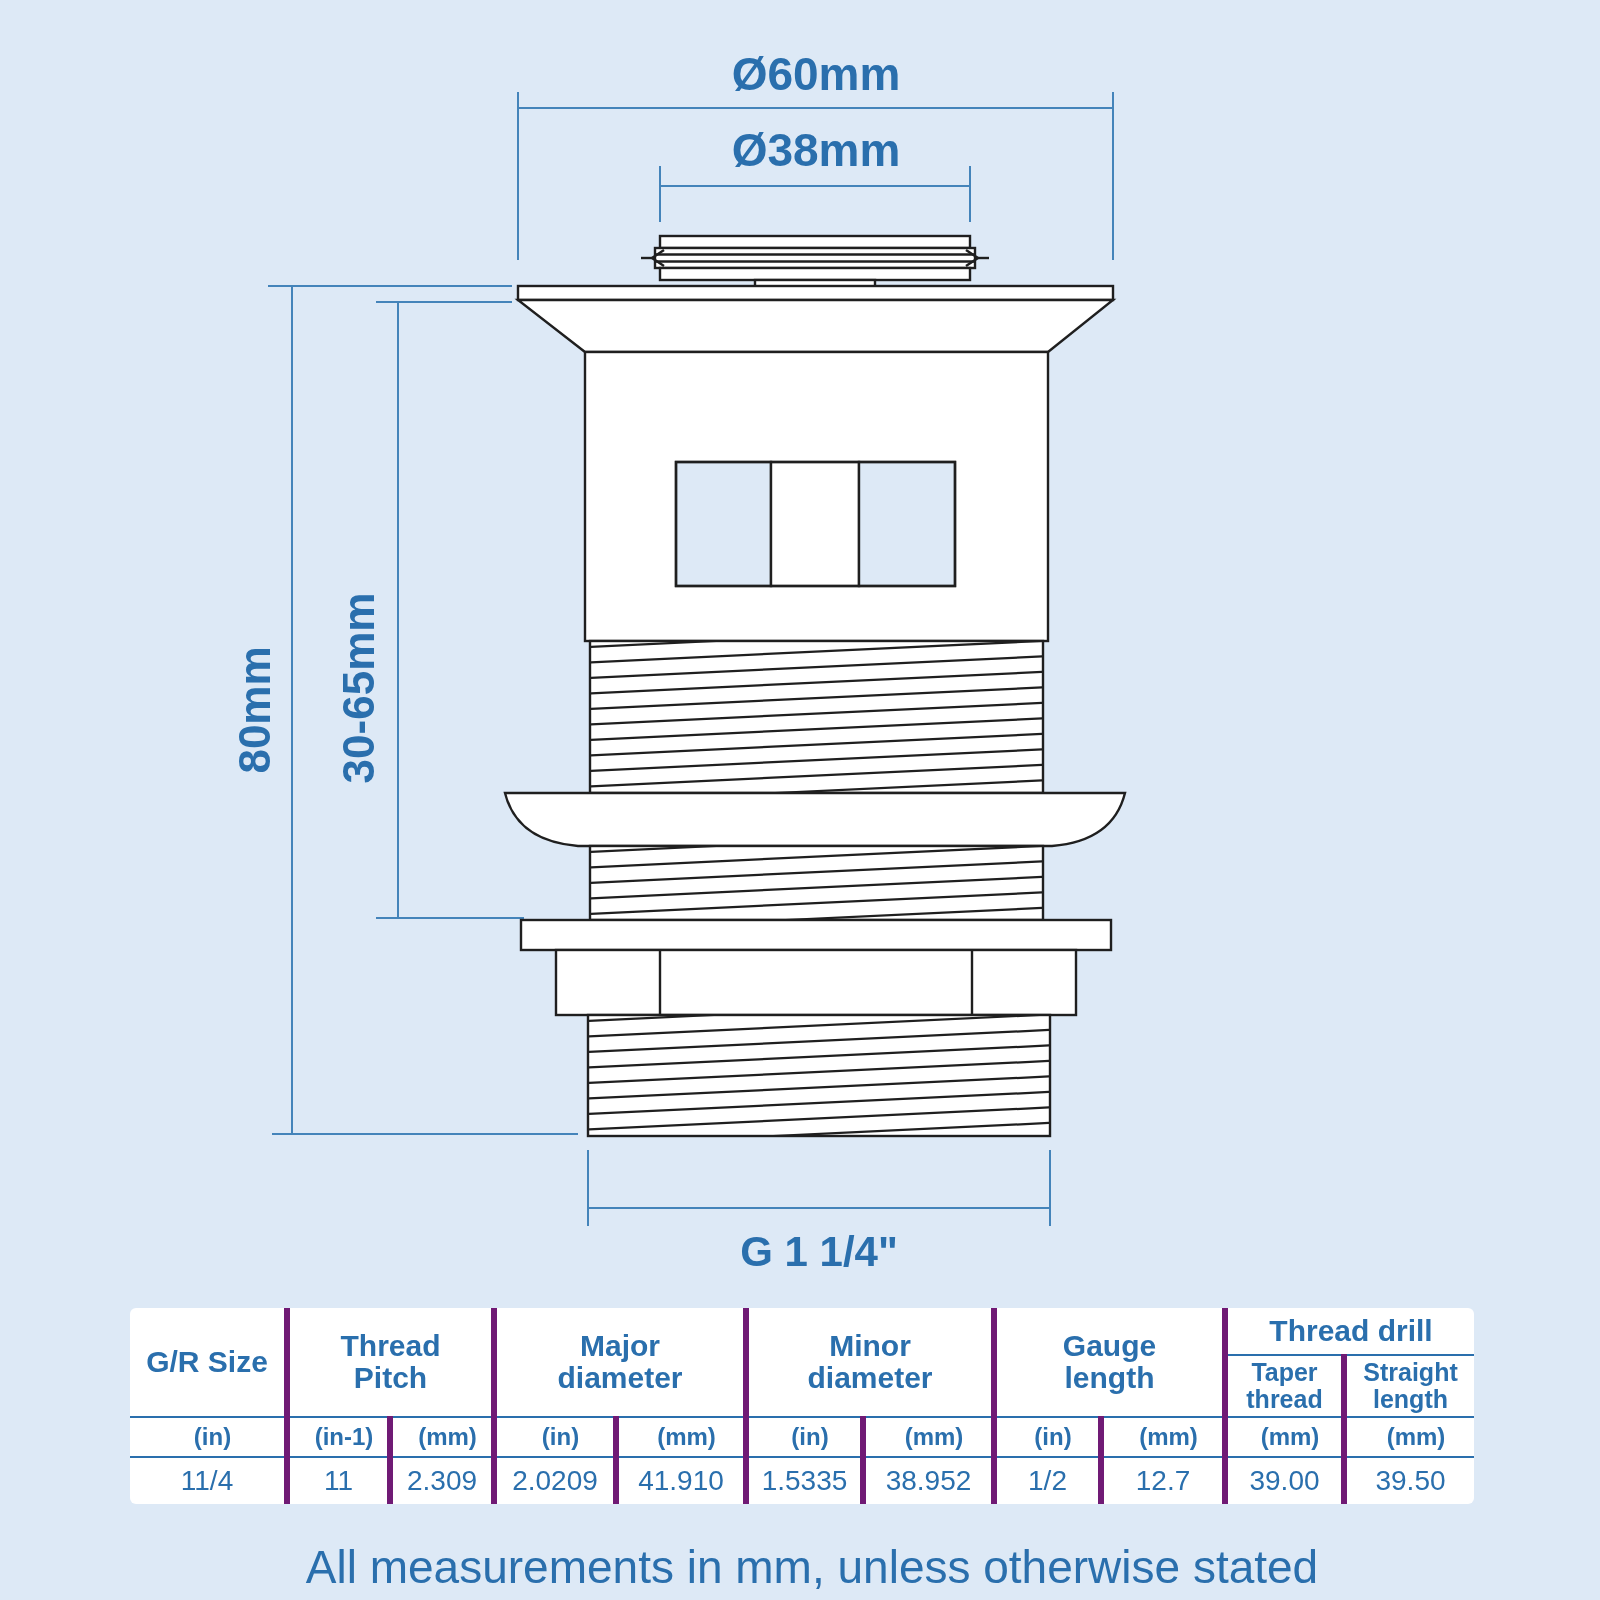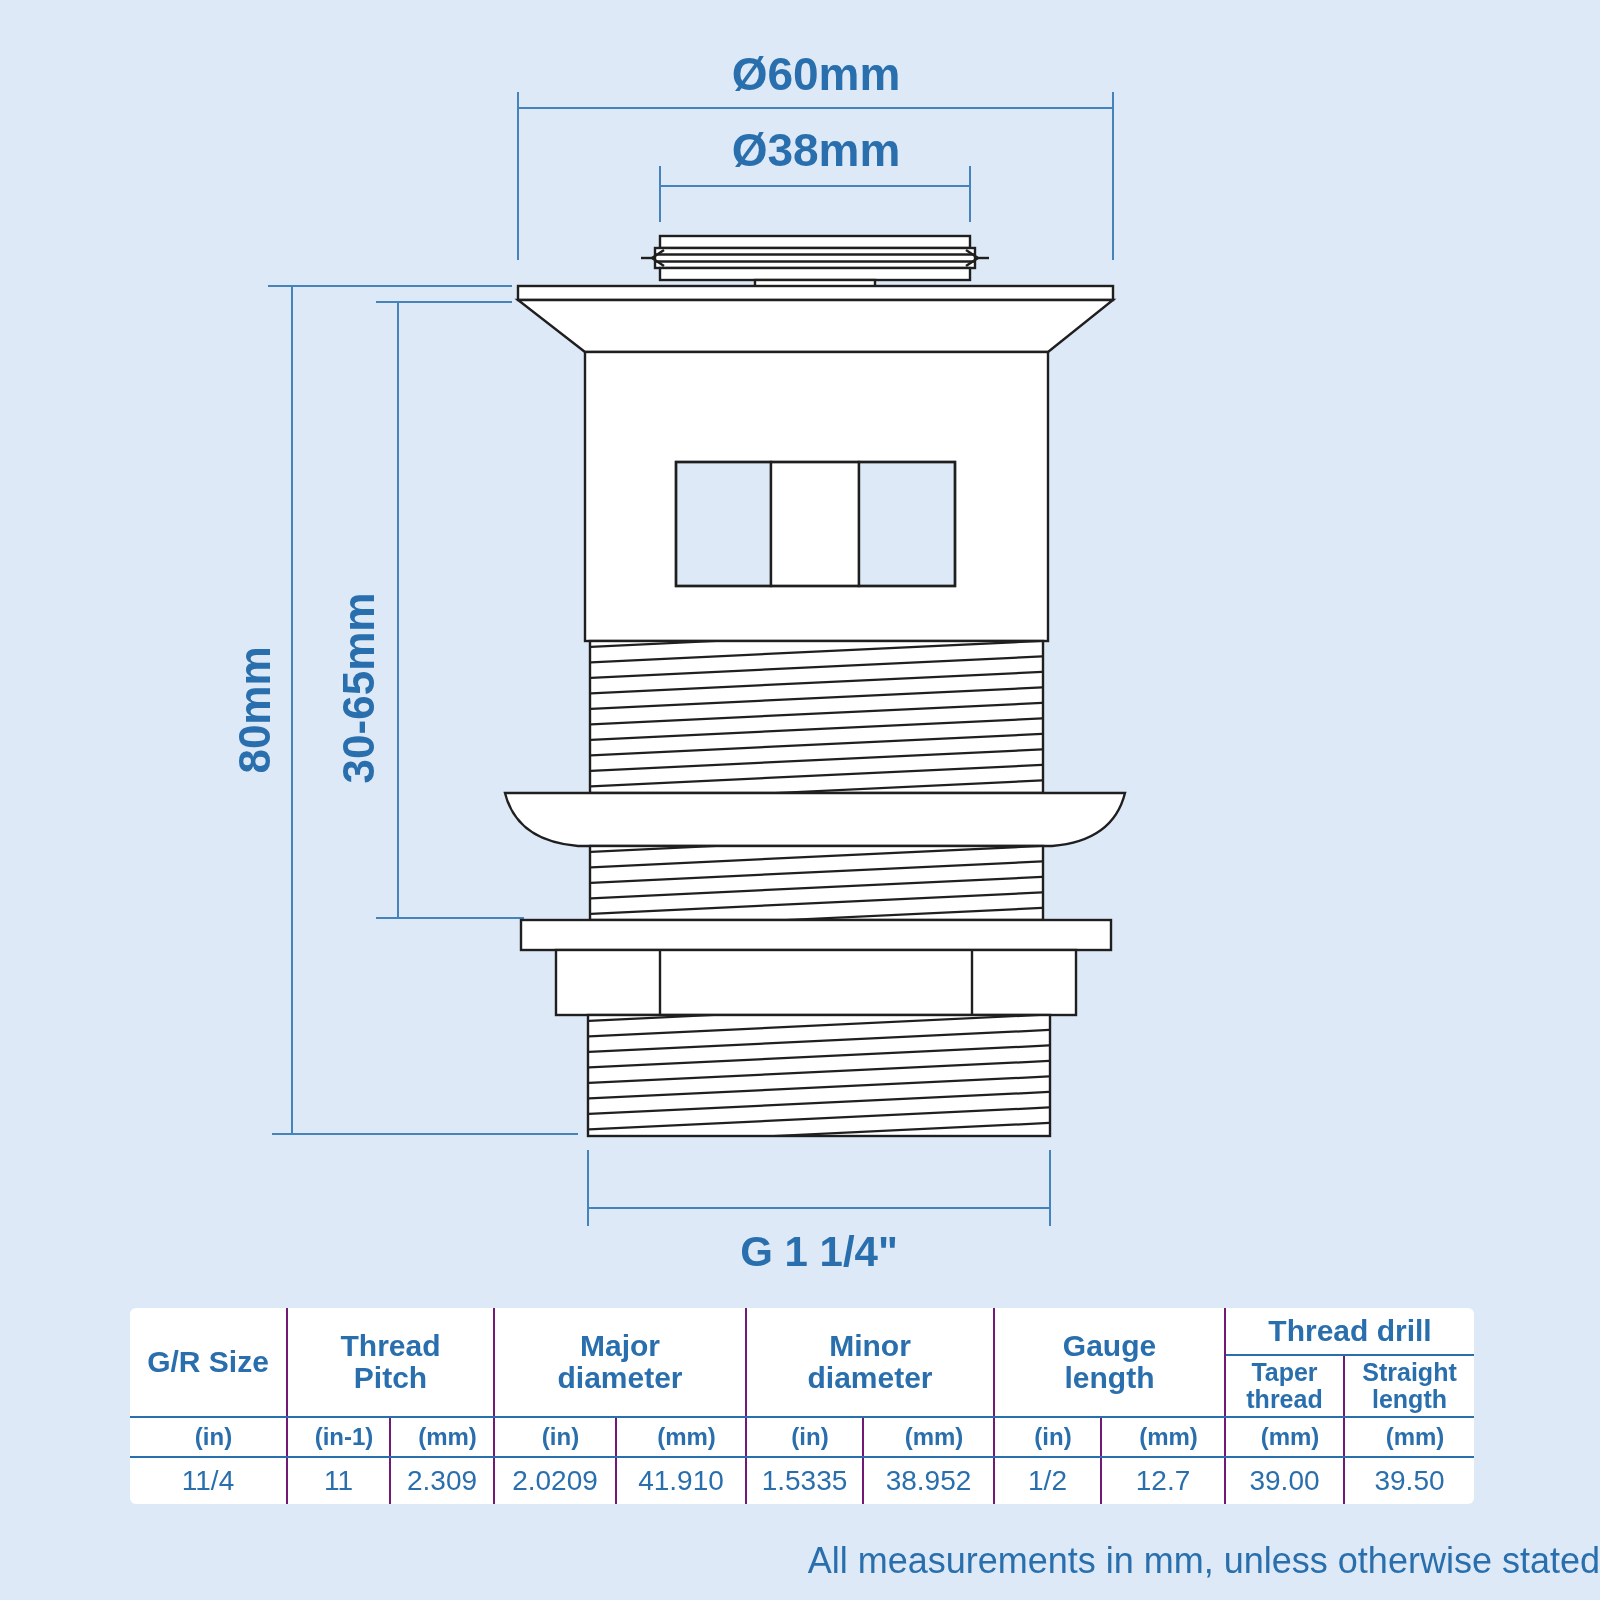--- a/index.html
+++ b/index.html
@@ -24,27 +24,27 @@
   }
   table.spec th,table.spec td{
     padding:0;text-align:center;vertical-align:middle;
     font-weight:700;line-height:1.08;
   }
   table.spec .hrow th{font-size:30px;height:46px;}
   table.spec .hrow th[rowspan]{height:106px;}
   table.spec .hrow2 th{font-size:25px;height:60px;margin-left:48px;}
   table.spec .urow td{font-size:24px;height:38px;padding-left:11px;}
   table.spec .vrow td{font-size:28px;font-weight:400;height:46px;}
-  .bR{border-right:2px solid #701a75;}
+  .bR{border-right:6px solid #701a75;}
   .bB{border-bottom:2px solid #2a6fad;}
   .hw{display:inline-block;max-width:130px;}
 
   .footer-note{
     position:absolute;left:24px;top:1540px;width:1576px;
-    text-align:right;font-size:36px;color:#2a6fad;font-weight:400;
+    text-align:center;font-size:46px;color:#2a6fad;font-weight:400;
   }
 </style>
 </head>
 <body>
 
 <svg width="1600" height="1280" viewBox="0 0 1600 1280" style="position:absolute;left:0;top:0;">
   <defs>
       <clipPath id="hclip0">
         <rect x="591" y="642" width="451" height="150"></rect>
       </clipPath>

